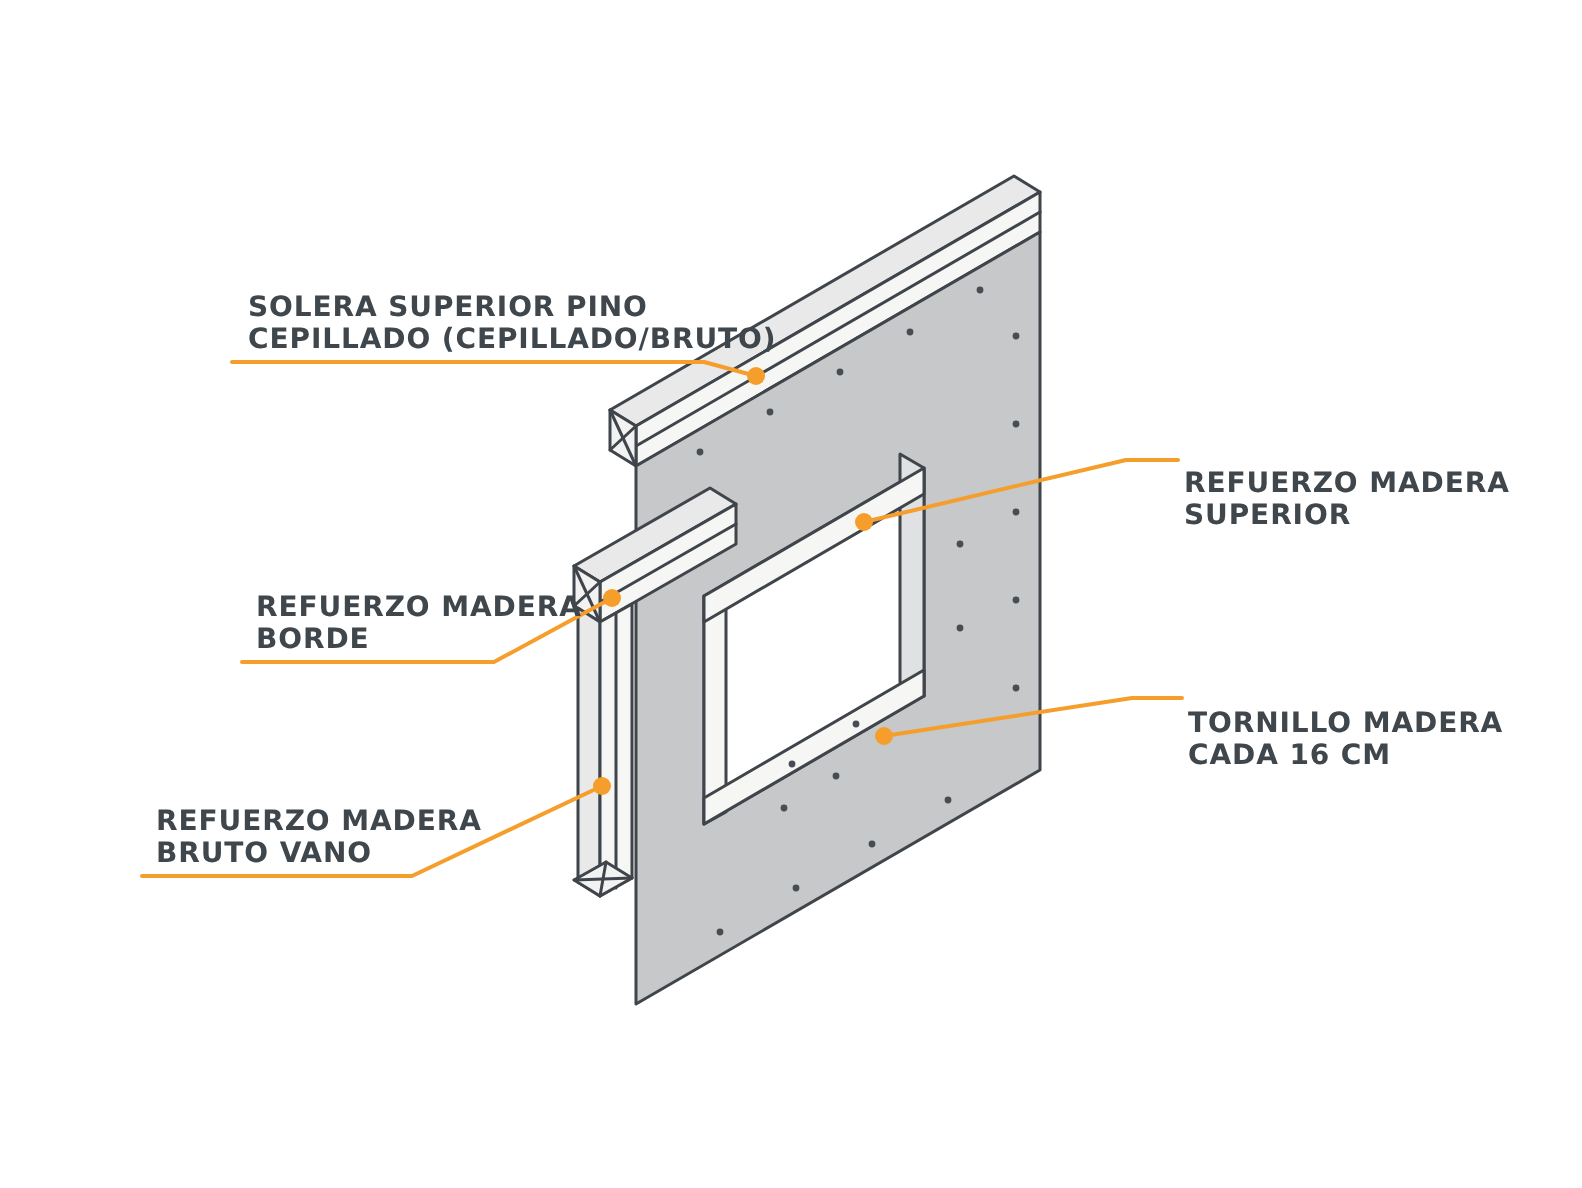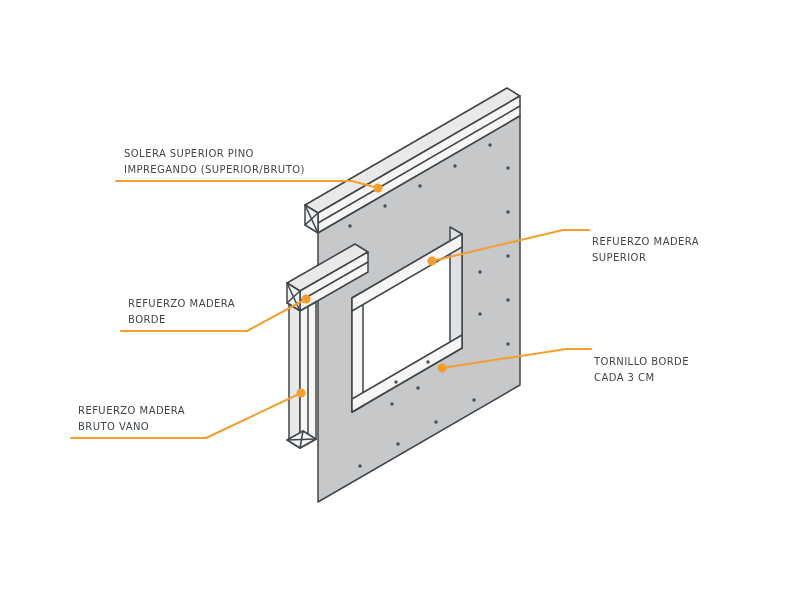--- a/index.html
+++ b/index.html
@@ -7,22 +7,22 @@
   body {
     background:#ffffff;
     font-family:"DejaVu Sans", "Liberation Sans", sans-serif;
     overflow:hidden;
   }
   .stage { position:relative; width:791px; height:594px; background:#ffffff; }
   .stage > svg { position:absolute; left:0; top:0; }
   .callout {
     position:absolute;
     color:#3F464C;
-    font-size:10px;
-    font-weight:normal;
+    font-size:14px;
+    font-weight:bold;
     letter-spacing:0.45px;
     line-height:16px;
     white-space:nowrap;
   }
   .drawing-outline { stroke:#3F454A; stroke-width:1.5; stroke-linejoin:round; stroke-linecap:round; }
 </style>
 </head>
 <body>
 
 <div class="stage">
@@ -102,36 +102,36 @@
       <circle cx="378" cy="188" r="4.5"></circle>
       <circle cx="306" cy="299" r="4.5"></circle>
       <circle cx="301" cy="393" r="4.5"></circle>
       <circle cx="432" cy="261" r="4.5"></circle>
       <circle cx="442" cy="368" r="4.5"></circle>
     </g>
   </svg>
 
   <div class="callout" style="left:124px; top:146px;">
     <div>SOLERA SUPERIOR PINO</div>
-    <div>IMPREGANDO (SUPERIOR/BRUTO)</div>
+    <div>CEPILLADO (CEPILLADO/BRUTO)</div>
   </div>
 
   <div class="callout" style="left:128px; top:296px;">
     <div>REFUERZO MADERA</div>
     <div>BORDE</div>
   </div>
 
   <div class="callout" style="left:78px; top:403px;">
     <div>REFUERZO MADERA</div>
     <div>BRUTO VANO</div>
   </div>
 
   <div class="callout" style="left:592px; top:234px;">
     <div>REFUERZO MADERA</div>
     <div>SUPERIOR</div>
   </div>
 
   <div class="callout" style="left:594px; top:354px;">
-    <div>TORNILLO BORDE</div>
-    <div>CADA 3 CM</div>
+    <div>TORNILLO MADERA</div>
+    <div>CADA 16 CM</div>
   </div>
 
 </div>
 
 </body></html>

